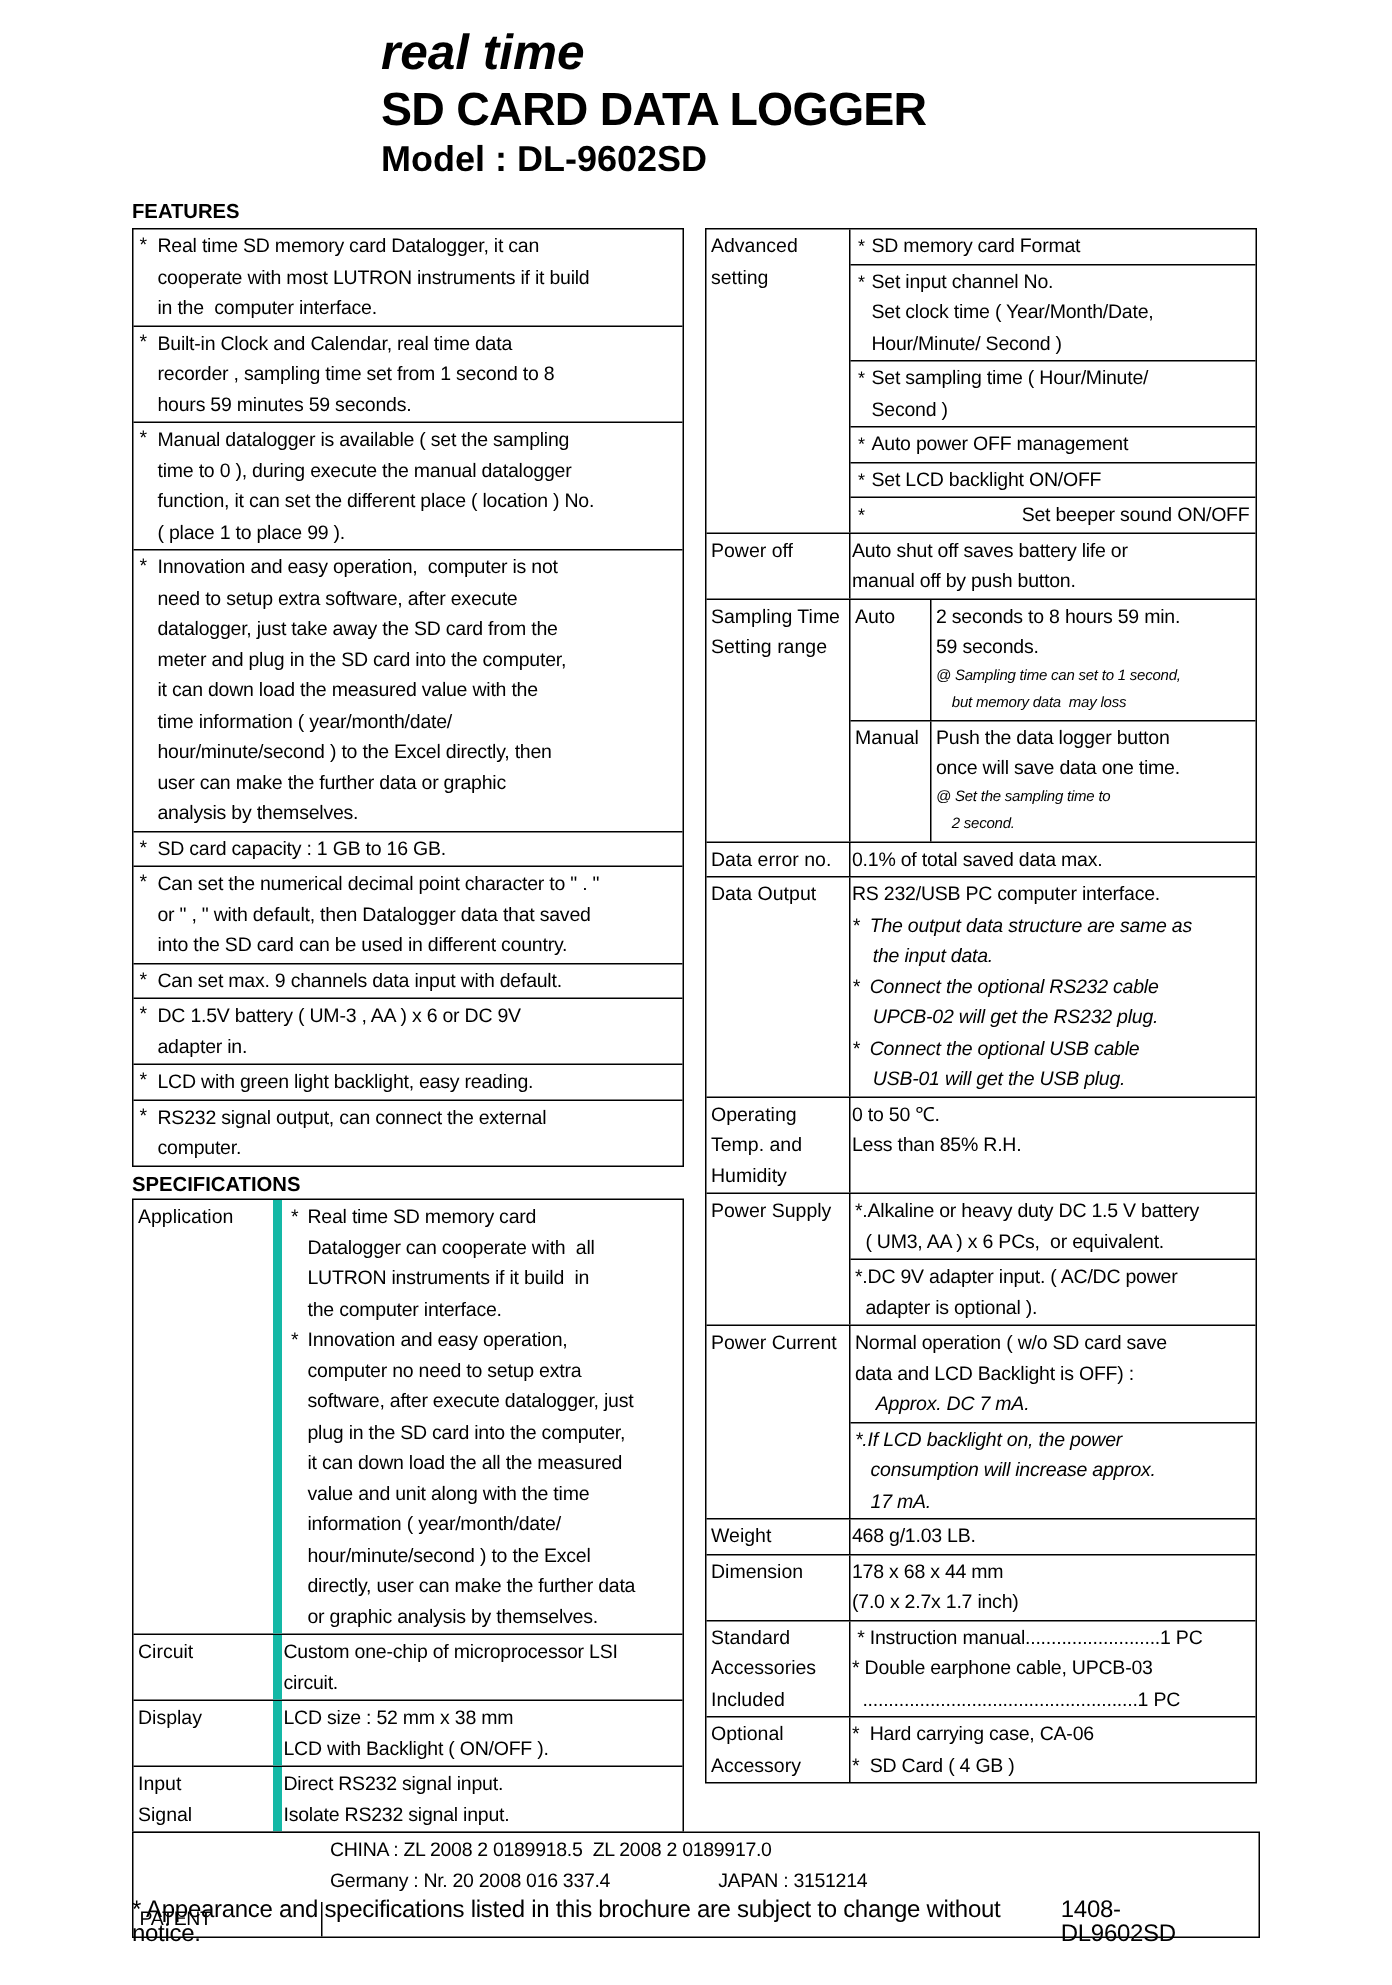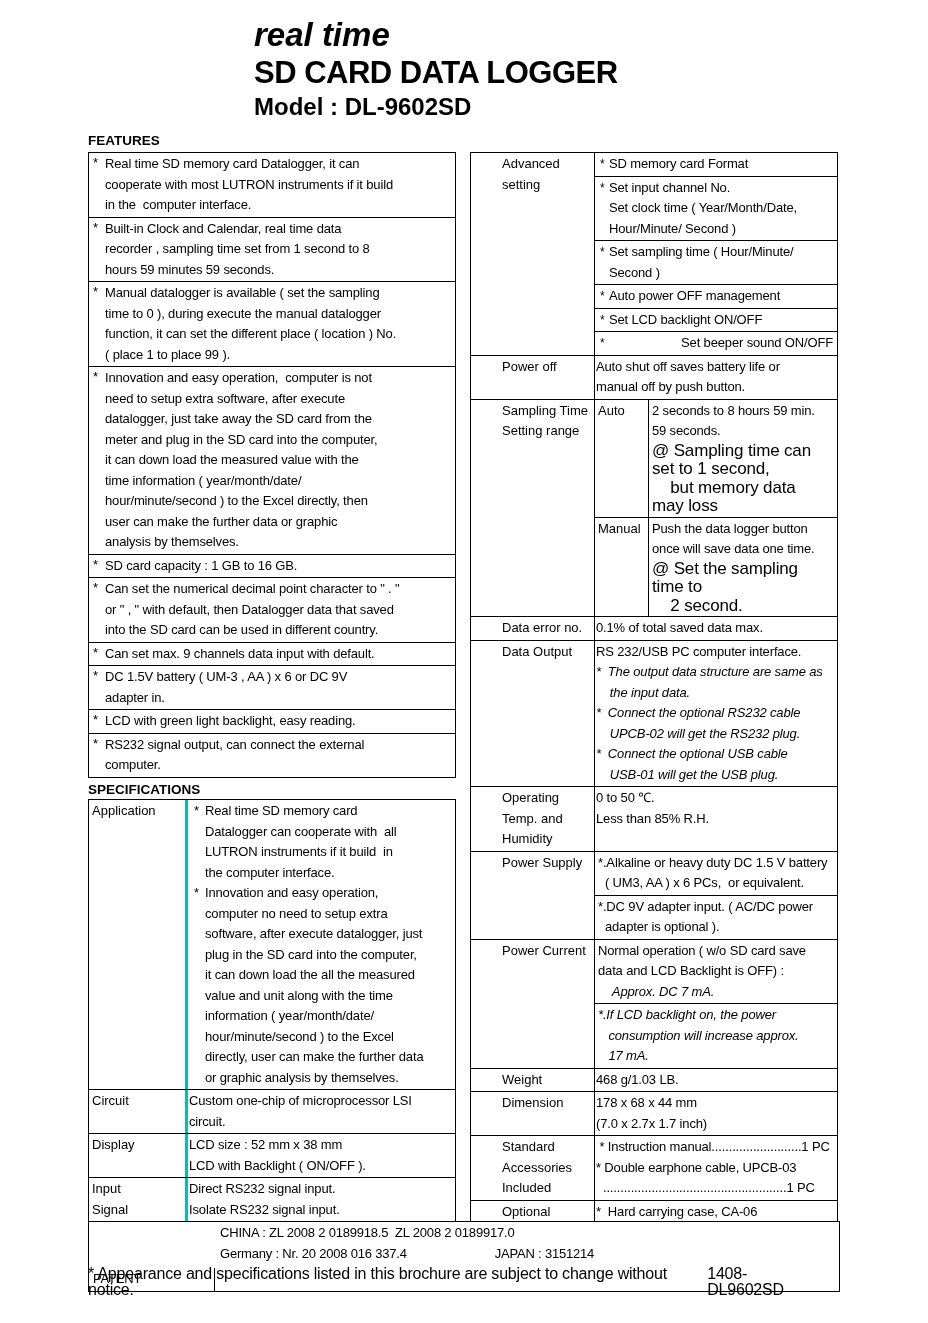--- a/index.html
+++ b/index.html
@@ -10,33 +10,33 @@
   .h1{font-style:italic;font-weight:bold;font-size:33px;line-height:38px;}
   .h2{font-weight:bold;font-size:31px;line-height:38px;letter-spacing:-0.5px;}
   .h3{font-weight:bold;font-size:24px;line-height:30px;}
   .sec-title{font-weight:bold;font-size:13.5px;line-height:16px;}
   .box{border:1px solid #000;box-sizing:border-box;background:#fff;}
   .frow{display:flex;border-bottom:1px solid #000;align-items:stretch;}
   .frow:last-child{border-bottom:none;}
   .marker{width:15px;flex-shrink:0;padding-left:4px;box-sizing:border-box;}
   .marker-sm{width:11px;flex-shrink:0;padding-left:2px;box-sizing:border-box;font-size:12px;}
   .cell{flex:1;padding:1px 4px 1px 1px;letter-spacing:-0.15px;}
-  .lbl{width:99px;flex-shrink:0;border-right:3px solid #14b8a6;padding:1px 3px;box-sizing:border-box;}
-  .lblr{width:96px;flex-shrink:0;border-right:1px solid #000;padding:1px 3px;box-sizing:border-box;margin-left:28px;}
+  .lbl{width:99px;flex-shrink:0;border-right:6px solid #14b8a6;padding:1px 3px;box-sizing:border-box;}
+  .lblr{width:96px;flex-shrink:0;border-right:1px solid #000;padding:1px 3px;box-sizing:border-box;}
   .sublbl{width:54px;flex-shrink:0;border-right:1px solid #000;padding:1px 3px;box-sizing:border-box;}
   .subcol{flex:1;display:flex;flex-direction:column;}
   .sub{border-bottom:1px solid #000;display:flex;flex:0 0 auto;}
   .sub:last-child{border-bottom:none;}
   .subpad{flex:1;padding:1px 4px 1px 3px;letter-spacing:-0.15px;}
-  .note{font-size:17px;line-height:18.5px;}
+  .note{font-style:italic;font-size:10px;line-height:18.5px;}
   .it{font-style:italic;}
   .spec-item{display:flex;}
   .patent-lbl{width:126px;flex-shrink:0;border-right:1px solid #000;padding:1px 4px;box-sizing:border-box;letter-spacing:-0.2px;margin-top:46px;}
   .patent-cell{flex:1;padding:1px 5px;letter-spacing:-0.2px;}
-  .patent-line2{display:flex;gap:16px;}
+  .patent-line2{display:flex;}
   .patent-right{margin-left:72px;}
   .footer{display:flex;justify-content:flex-start;font-size:16px;letter-spacing:-0.2px;line-height:16px;}
 </style>
 </head>
 <body>
 
 <div>
 
   <div class="abs hdr">
     <div class="h1">real time</div>

